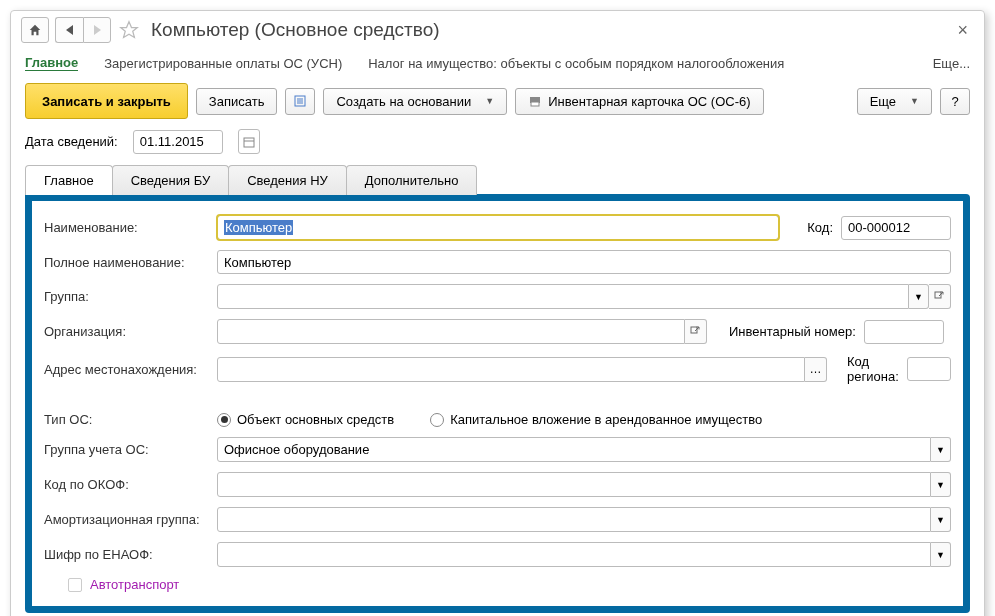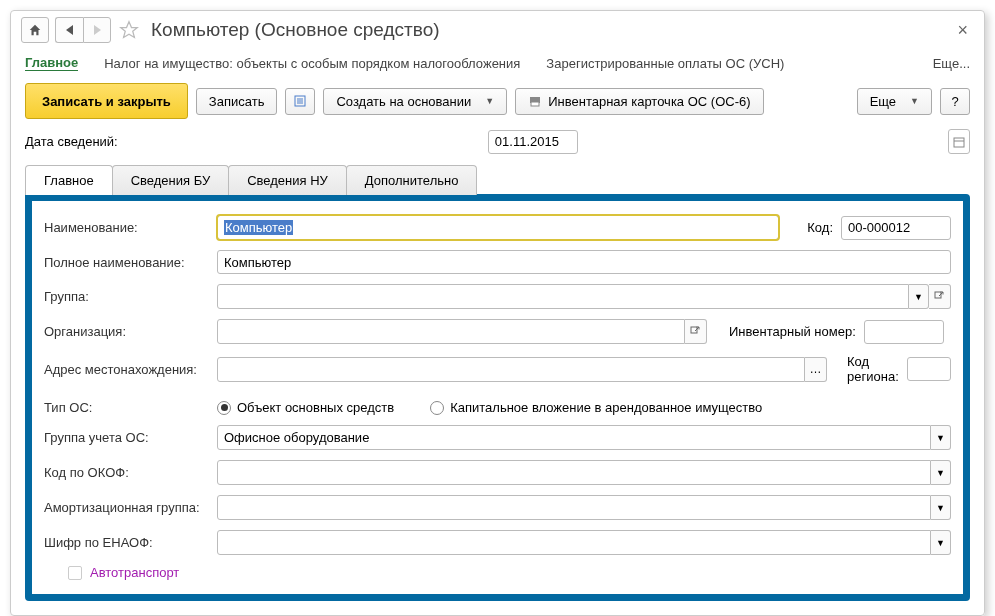--- a/index.html
+++ b/index.html
@@ -14,21 +14,21 @@
 .title-text { font-size: 19px; color: #444; margin-left: 4px; flex: 1; }
 .close-x { font-size: 18px; color: #666; cursor: pointer; padding: 0 6px; }
 .menu-row { display: flex; align-items: center; gap: 26px; padding: 8px 14px 12px 14px; }
 .menu-link { color: #444; cursor: pointer; }
 .menu-link.active { color: #2a7a3b; border-bottom: 1px solid #2a7a3b; font-weight: bold; }
 .toolbar { display: flex; align-items: center; gap: 8px; padding: 0 14px 10px 14px; }
 .btn { background: linear-gradient(#fdfdfd,#f0f0f0); border: 1px solid #aaa; border-radius: 3px; padding: 5px 12px; cursor: pointer; height: 27px; display: inline-flex; align-items: center; gap: 6px; }
 .btn-primary { background: linear-gradient(#ffe069,#f7ce2e); border-color: #c9a714; font-weight: bold; padding: 17px 16px; }
 .btn-icon { width: 30px; padding: 0; justify-content: center; }
 .dropdown-caret { font-size: 9px; color: #555; margin-left: 8px; }
-.date-row { display: flex; align-items: center; gap: 15px; padding: 0 14px 10px 14px; justify-content: space-between; }
+.date-row { display: flex; align-items: center; gap: 15px; padding: 0 14px 10px 14px; }
 .text-input { height: 24px; border: 1px solid #bbb; border-radius: 3px; padding: 0 6px; background: #fff; }
 .cal-btn { width: 22px; height: 25px; border: 1px solid #bbb; border-radius: 3px; background: #fff; display: flex; align-items: center; justify-content: center; cursor: pointer; font-size: 11px; }
 .tabs { display: flex; padding: 0 14px; }
 .tab { padding: 7px 18px; background: linear-gradient(#f5f5f5,#e8e8e8); border: 1px solid #bbb; border-bottom: none; border-radius: 4px 4px 0 0; margin-right: 0px; cursor: pointer; position: relative; top: 1px; }
 .tab + .tab { margin-left: -1px; }
 .tab.active { background: #fff; z-index: 2; }
 .tab-content { margin: 0 14px 14px 14px; border: 7px solid #0369a1; border-radius: 0 4px 4px 4px; padding: 14px 12px; }
 .form-row { display: flex; align-items: center; margin-bottom: 10px; gap: 8px; }
 .label { width: 165px; color: #333; flex-shrink: 0; }
 .field-input { flex: 1; height: 25px; border: 1px solid #bbb; border-radius: 3px; padding: 0 6px; background: #fff; display: flex; align-items: center; }
@@ -74,22 +74,22 @@
       <svg width="20" height="20" viewBox="0 0 24 24">
           <path d="M12 2 L15 9 L22 9 L16.5 13.5 L18.5 21 L12 17 L5.5 21 L7.5 13.5 L2 9 L9 9 Z" fill="none" stroke="#bbb" stroke-width="1.5"></path>
         </svg>
     </div>
     <div class="title-text">Компьютер (Основное средство)</div>
     <div class="close-x">×</div>
   </div>
 
   <div class="menu-row">
     <span class="menu-link active">Главное</span>
+    <span class="menu-link">Зарегистрированные оплаты ОС (УСН)</span>
     <span class="menu-link">Налог на имущество: объекты с особым порядком налогообложения</span>
-    <span class="menu-link">Зарегистрированные оплаты ОС (УСН)</span>
     <span class="spacer"></span>
     <span class="menu-link">Еще...</span>
   </div>
 
   <div class="toolbar">
     <button class="btn btn-primary">Записать и закрыть</button>
     <button class="btn">Записать</button>
     <button class="btn btn-icon">
       <svg width="14" height="14">
           <rect x="2" y="2" width="10" height="10" fill="none" stroke="#4a7dc9" stroke-width="1"></rect>
@@ -186,21 +186,21 @@
       <div class="label">Адрес местонахождения:</div>
       <div class="combo" style="flex:0 0 610px">
         <div class="field-input" style="flex:1"></div>
         <div class="small-btn" style="border-radius:0 3px 3px 0">…</div>
       </div>
       <div style="width:6px"></div>
       <span>Код региона:</span>
       <input class="text-input" style="width: 44px;">
     </div>
 
-    <div class="form-row" style="margin-top:16px">
+    <div class="form-row" style="margin-top:28px">
       <div class="label">Тип ОС:</div>
       <div class="radio">
         <div class="radio-circle checked"></div>
         <span>Объект основных средств</span>
       </div>
       <div style="width:20px"></div>
       <div class="radio">
         <div class="radio-circle"></div>
         <span>Капитальное вложение в арендованное имущество</span>
       </div>

